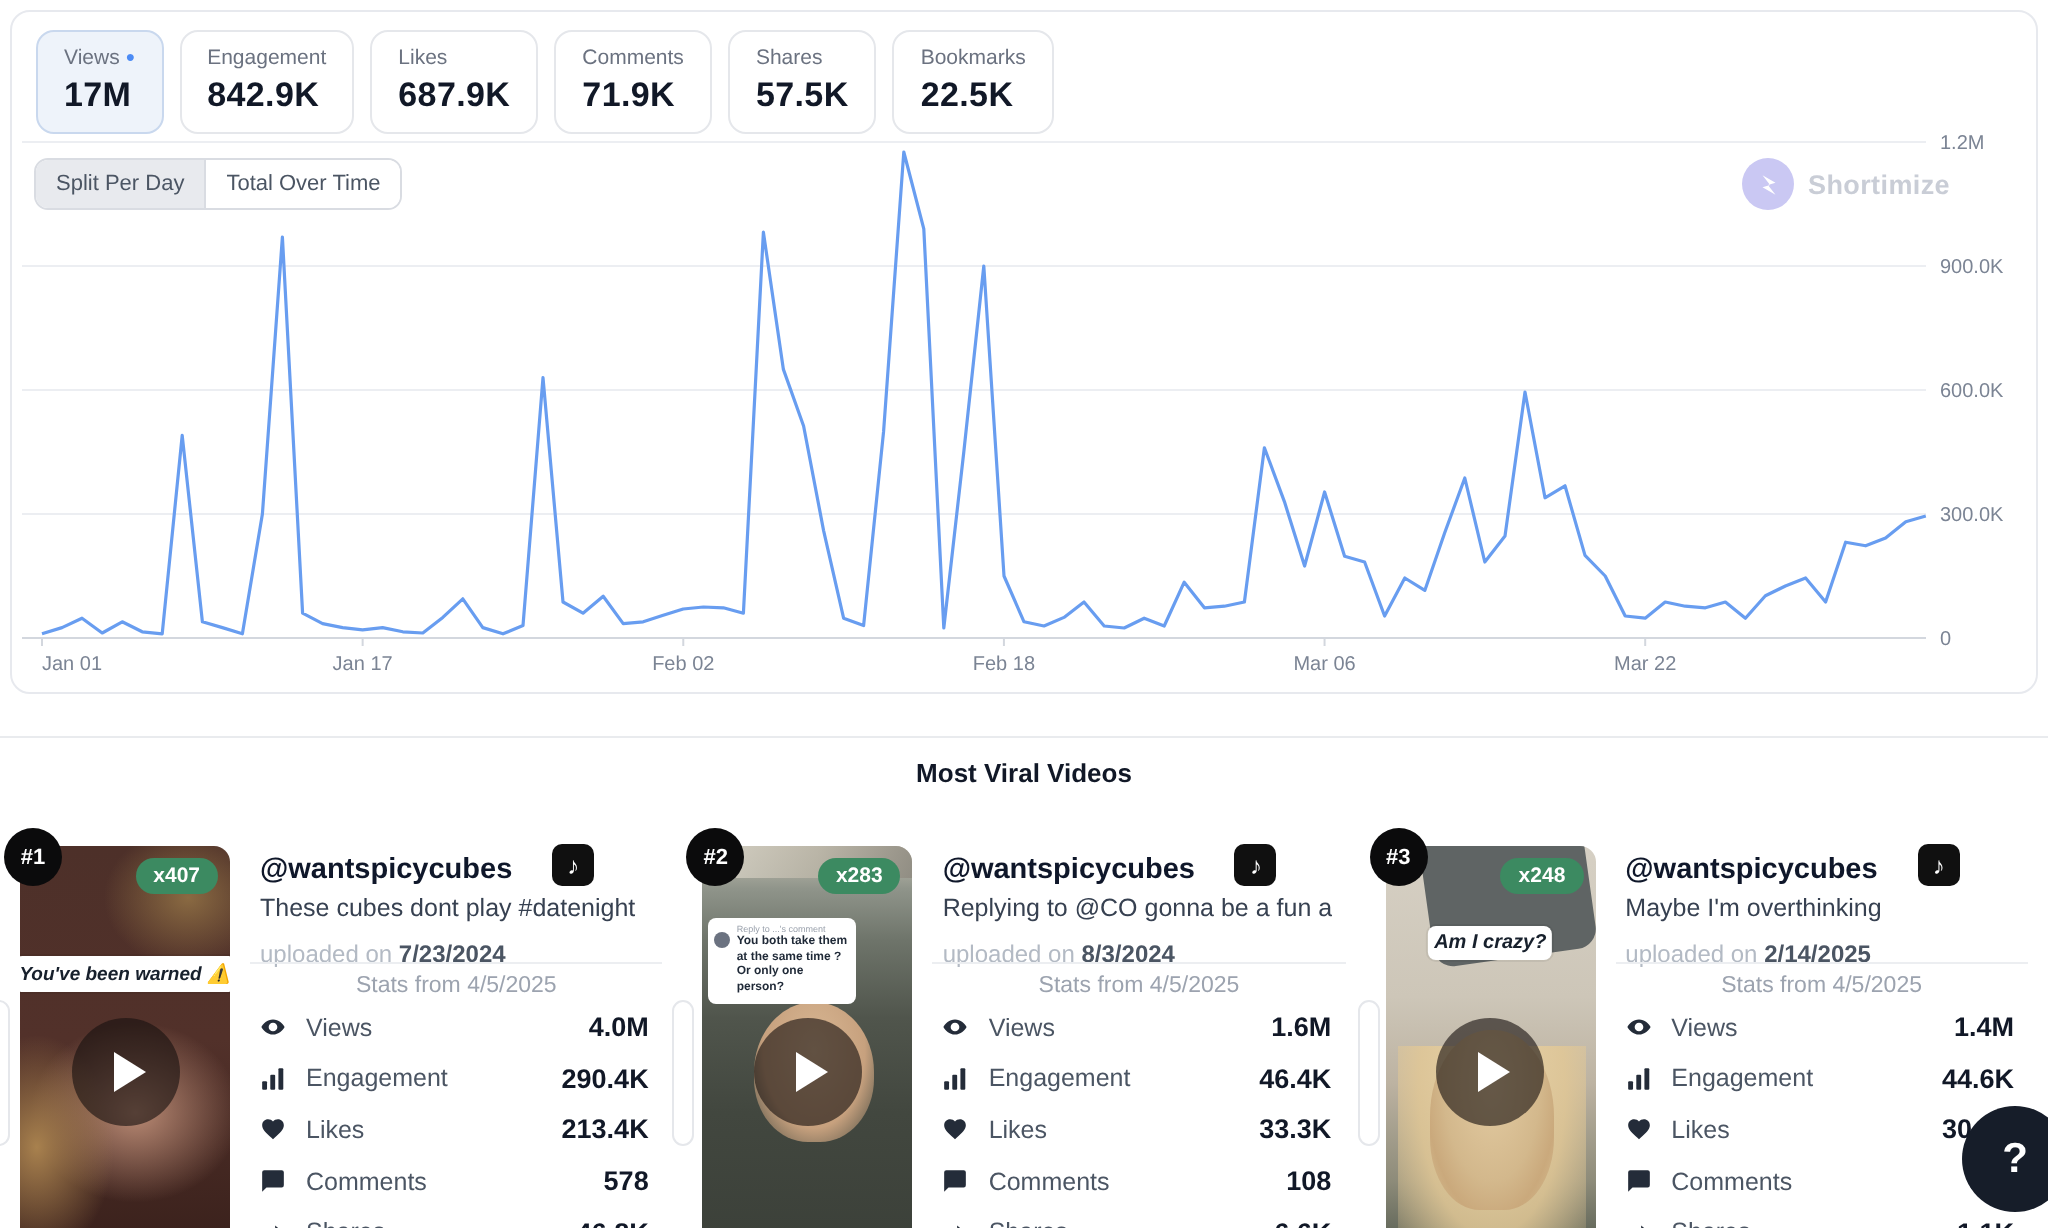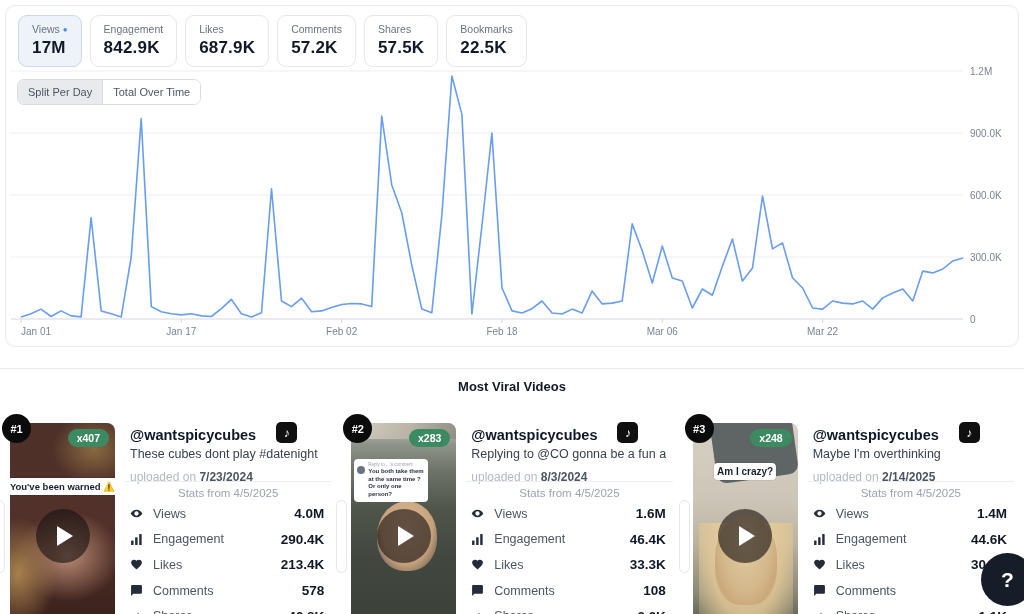--- a/index.html
+++ b/index.html
@@ -64,21 +64,21 @@
   .thumb-3::after { content:""; position:absolute; left:22px; top:92px; width:62px; height:90px;
     border-radius:48% 48% 40% 40%;
     background:radial-gradient(ellipse at 50% 30%, #e3cba2 0%, #d3b88c 55%, #caa97c 75%, rgba(202,169,124,0) 100%); }
   .hair-3 { position:absolute; left:6px; top:100px; width:94px; height:115px;
     background:radial-gradient(ellipse at 50% 20%, rgba(233,212,168,.95) 0%, rgba(226,200,150,.85) 55%, rgba(226,200,150,0) 100%); }
 
   .mult-pill { position:absolute; right:6px; top:6px; z-index:4; background:#3c8a61; color:#fff;
     font-size:10.5px; font-weight:700; padding:3px 9px; border-radius:999px; }
   .overlay-pill { position:absolute; left:50%; transform:translateX(-50%); z-index:4;
     background:#fff; color:#17202c; font-size:9.5px; font-weight:700; white-space:nowrap;
-    padding:3px 3px; border-radius:4px; box-shadow:0 0 0 1px rgba(0,0,0,.06); }
+    padding:3px 3px; border-radius:4px; box-shadow:0 0 0 1px rgba(0,0,0,.06);font-style:italic; }
   .op-1 { top:55px; } .op-3 { top:40px; font-size:10px; }
   .reply-box { position:absolute; left:3px; top:36px; z-index:4; width:74px;
     background:#fff; border-radius:4px; padding:3px 4px 4px 14px; }
   .reply-hd { font-size:4.5px; color:#9aa1ac; margin-bottom:1px; }
   .reply-tx { font-size:6px; font-weight:700; color:#1f2937; line-height:1.25; }
   .reply-av { position:absolute; left:3px; top:7px; width:8px; height:8px; border-radius:50%; background:#6b7280; }
 
   .play-btn { position:absolute; left:50%; top:113px; transform:translate(-50%,-50%); z-index:5;
     width:54px; height:54px; border-radius:50%; background:rgba(25,18,16,.62);
     display:flex; align-items:center; justify-content:center; cursor:pointer; }
@@ -125,37 +125,45 @@
     <div class="chip">
       <div class="lbl">Engagement</div>
       <div class="val">842.9K</div>
     </div>
     <div class="chip">
       <div class="lbl">Likes</div>
       <div class="val">687.9K</div>
     </div>
     <div class="chip">
       <div class="lbl">Comments</div>
-      <div class="val">57.2K</div>
+      <div class="val">71.9K</div>
     </div>
     <div class="chip">
       <div class="lbl">Shares</div>
       <div class="val">57.5K</div>
     </div>
     <div class="chip">
       <div class="lbl">Bookmarks</div>
       <div class="val">22.5K</div>
     </div>
   </div>
 
   <div class="toggle">
     <div class="tbtn sel">Split Per Day</div>
     <div class="tbtn">Total Over Time</div>
   </div>
 
+  <div class="watermark">
+    <div class="wm-circle">
+      <svg width="13" height="13" viewBox="0 0 24 24">
+          <path fill="#ffffff" d="M6 3l12 7-7 2 7 9-12-7 7-2z"></path>
+        </svg>
+    </div>
+    <div class="wm-text">Shortimize</div>
+  </div>
 
   <svg class="chart-svg" width="1014" height="285">
       <line x1="5" x2="957" y1="258" y2="258" stroke="#d3d7de" stroke-width="1"></line>
       <text x="964" y="261.5" font-size="10" fill="#7b8494">0</text>
       <line x1="5" x2="957" y1="196" y2="196" stroke="#eceef2" stroke-width="1"></line>
       <text x="964" y="199.5" font-size="10" fill="#7b8494">300.0K</text>
       <line x1="5" x2="957" y1="134" y2="134" stroke="#eceef2" stroke-width="1"></line>
       <text x="964" y="137.5" font-size="10" fill="#7b8494">600.0K</text>
       <line x1="5" x2="957" y1="72" y2="72" stroke="#eceef2" stroke-width="1"></line>
       <text x="964" y="75.5" font-size="10" fill="#7b8494">900.0K</text>

